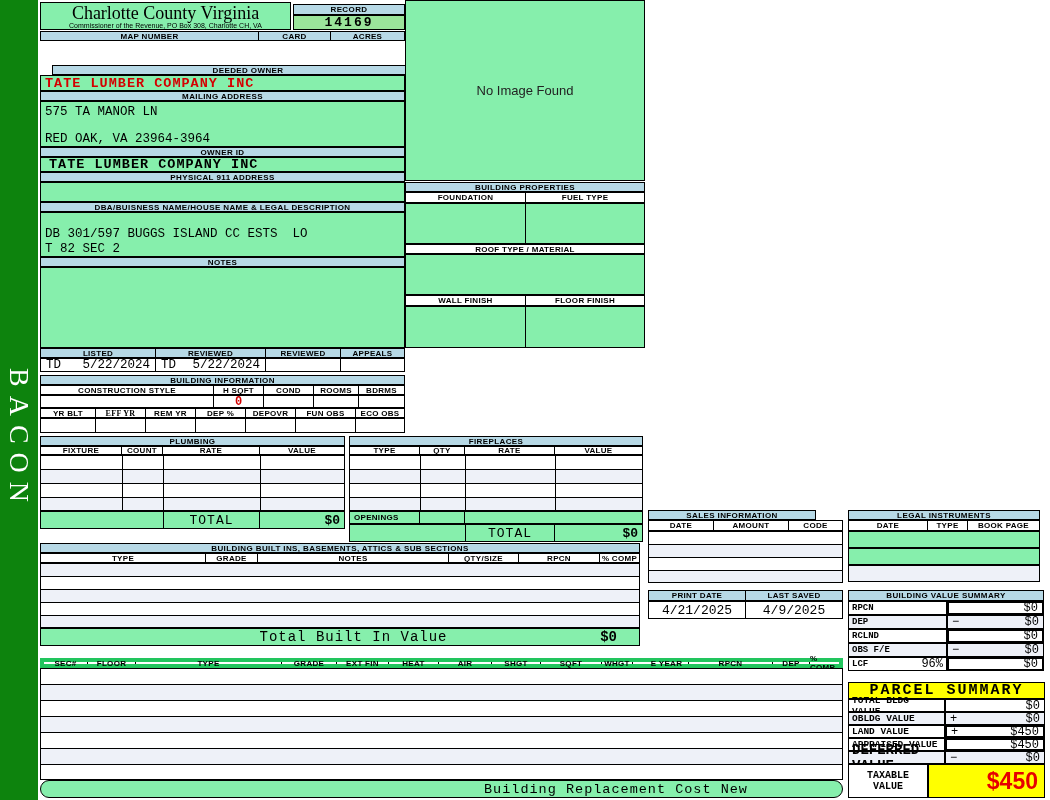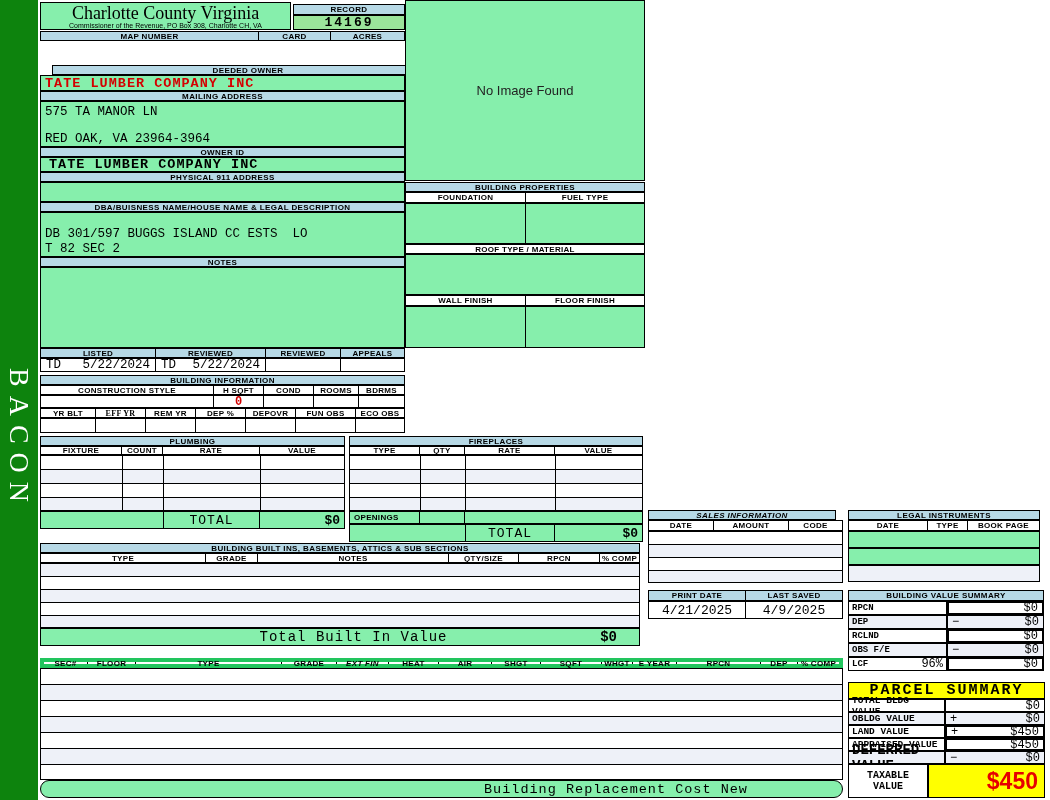--- a/index.html
+++ b/index.html
@@ -192,27 +192,27 @@
   <div class="a bx" style="left:40px;top:628px;width:600px;height:18px;">
     <div class="a mono" style="left:217px;width:191px;top:0;bottom:0;display:flex;align-items:center;justify-content:center;font-size:14px;letter-spacing:1px;">Total Built In Value</div>
     <div class="a mono b" style="right:22px;top:0;bottom:0;display:flex;align-items:center;font-size:14px;">$0</div>
   </div>
 
   <div class="a row" style="left:40px;top:658px;width:803px;height:10px;border:4px solid #22c55e;">
     <div class="f8" style="width:44px;">SEC#</div>
     <div class="f8" style="width:48px;">FLOOR</div>
     <div class="f8" style="width:146px;">TYPE</div>
     <div class="f8" style="width:55px;">GRADE</div>
-    <div class="f8" style="width:52px;font-style:italic;">EXT FIN</div>
+    <div class="f8" style="width:52px;">EXT FIN</div>
     <div class="f8" style="width:50px;">HEAT</div>
     <div class="f8" style="width:53px;">AIR</div>
     <div class="f8" style="width:49px;">SHGT</div>
     <div class="f8" style="width:61px;">SQFT</div>
     <div class="f8" style="width:31px;">WHGT</div>
-    <div class="f8" style="width:44px;">E YEAR</div>
+    <div class="f8" style="width:44px;margin-left:12px;">E YEAR</div>
     <div class="f8" style="width:84px;">RPCN</div>
     <div class="f8" style="width:37px;">DEP</div>
     <div class="f8" style="flex:1;">% COMP</div>
   </div>
   <div class="a rows16" style="left:40px;top:668px;width:803px;height:112px;"></div>
   <div class="a bx" style="left:40px;top:780px;width:803px;height:18px;border-radius:9px;">
     <div class="a mono" style="left:415px;width:320px;top:0;bottom:0;display:flex;align-items:center;justify-content:center;font-size:13.5px;letter-spacing:1px;">Building Replacement Cost New</div>
   </div>
 
   <div class="a bx flex" style="left:405px;top:0;width:240px;height:181px;font-size:13px;color:#222;">
@@ -232,21 +232,21 @@
   </div>
   <div class="a bx" style="left:405px;top:254px;width:240px;height:41px;"></div>
   <div class="a row" style="left:405px;top:295px;width:240px;height:11px;border:1px solid #000;">
     <div class="f8" style="width:120px;">WALL FINISH</div>
     <div class="f8" style="flex:1;">FLOOR FINISH</div>
   </div>
   <div class="a bx" style="left:405px;top:306px;width:240px;height:42px;">
     <div class="vl" style="left:119px;"></div>
   </div>
 
-  <div class="a bar" style="left:648px;top:510px;width:188px;height:10px;font-style:italic;">SALES INFORMATION</div>
+  <div class="a bar" style="left:648px;top:510px;width:168px;height:10px;">SALES INFORMATION</div>
   <div class="a row" style="left:648px;top:520px;width:195px;height:11px;border:1px solid #000;">
     <div class="f8" style="width:65px;">DATE</div>
     <div class="f8" style="width:75px;">AMOUNT</div>
     <div class="f8" style="flex:1;">CODE</div>
   </div>
   <div class="a rows13w" style="left:648px;top:531px;width:195px;height:52px;"></div>
 
   <div class="a bar" style="left:848px;top:510px;width:192px;height:10px;">LEGAL INSTRUMENTS</div>
   <div class="a row" style="left:848px;top:520px;width:192px;height:11px;border:1px solid #000;">
     <div class="f8" style="width:79px;">DATE</div>

